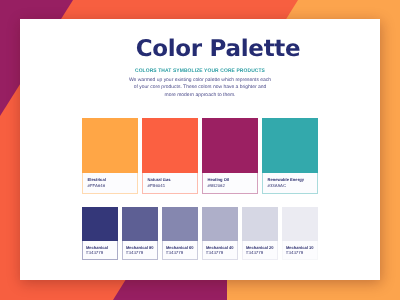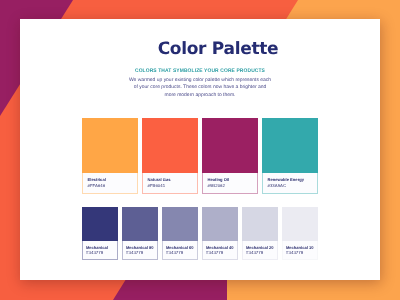--- a/index.html
+++ b/index.html
@@ -1,21 +1,21 @@
 <!DOCTYPE html>
 <html><head>
 <meta charset="utf-8">
 <title>Color Palette</title>
 <style>
   html,body{margin:0;padding:0;}
   body{width:400px;height:300px;overflow:hidden;font-family:"Liberation Sans",sans-serif;background:#F75F40;-webkit-font-smoothing:antialiased;text-rendering:geometricPrecision;}
   #stage{position:relative;width:400px;height:300px;overflow:hidden;will-change:transform;transform:translateZ(0);}
   #bg{position:absolute;inset:0;width:400px;height:300px;}
   .card{position:absolute;left:20px;top:19px;width:360px;height:261px;background:#fff;box-shadow:1px 3px 13px rgba(80,15,15,0.32);}
-  .title{position:absolute;left:0;right:0;top:19px;text-align:center;font-family:"DejaVu Sans",sans-serif;font-size:17px;line-height:22px;font-weight:bold;color:#252C72;letter-spacing:-0.3px;padding-left:36px;}
+  .title{position:absolute;left:0;right:0;top:19px;text-align:center;font-family:"DejaVu Sans",sans-serif;font-size:23px;line-height:22px;font-weight:bold;color:#252C72;letter-spacing:-0.3px;padding-left:36px;}
   .subtitle{position:absolute;left:0;right:0;top:49.3px;text-align:center;font-family:"Liberation Sans",sans-serif;font-size:5.2px;line-height:7px;font-weight:bold;color:#2A9DA3;letter-spacing:0.12px;transform:scaleX(0.95);}
   .body{position:absolute;left:0;right:0;top:58px;text-align:center;font-family:"Liberation Sans",sans-serif;font-size:4.98px;color:#484888;line-height:7.3px;}
   .swrow{position:absolute;display:flex;gap:4px;}
   #row1{left:62px;top:99px;}
   #row2{left:62px;top:188px;}
   .sw{display:flex;flex-direction:column;background:#fff;}
   .swc{flex:0 0 auto;}
   .swl{flex:1 1 auto;position:relative;background:#FCFCFE;box-sizing:border-box;border-style:solid;border-width:0 1px 1px 1px;}
   .swname{position:absolute;left:6px;top:5.6px;font-family:"Liberation Sans",sans-serif;font-size:4.4px;font-weight:bold;color:#2F3170;line-height:4.4px;white-space:nowrap;}
   .swhex{position:absolute;left:6px;top:11.5px;font-family:"Liberation Sans",sans-serif;font-size:4.4px;color:#2F3170;line-height:4.4px;white-space:nowrap;}

